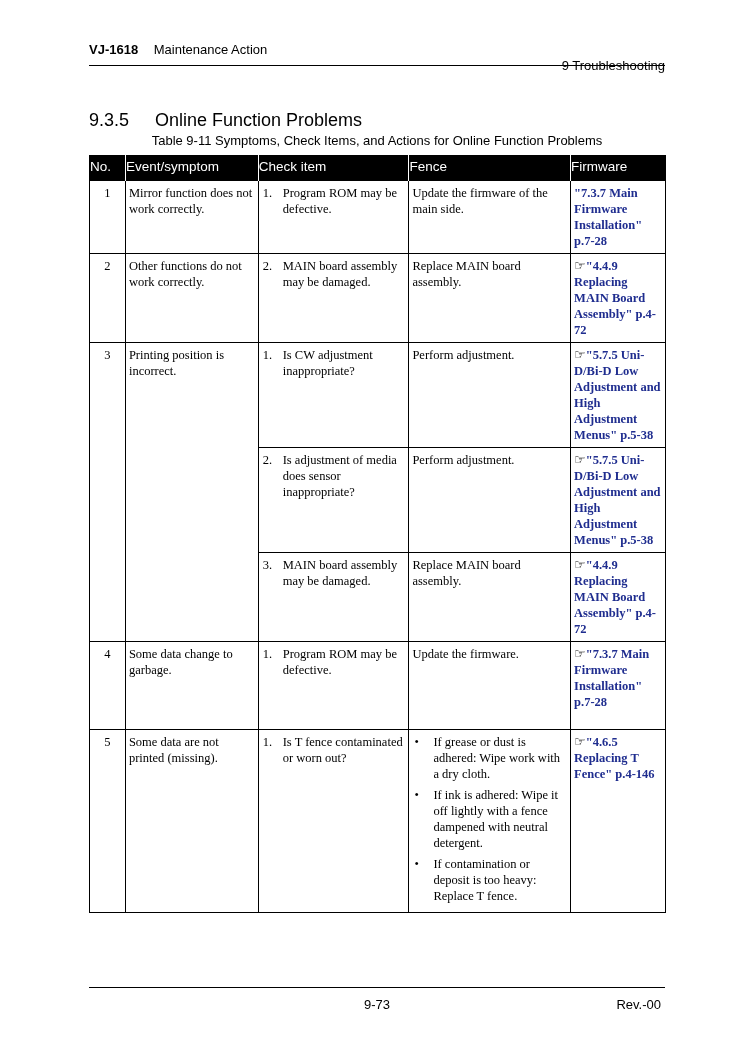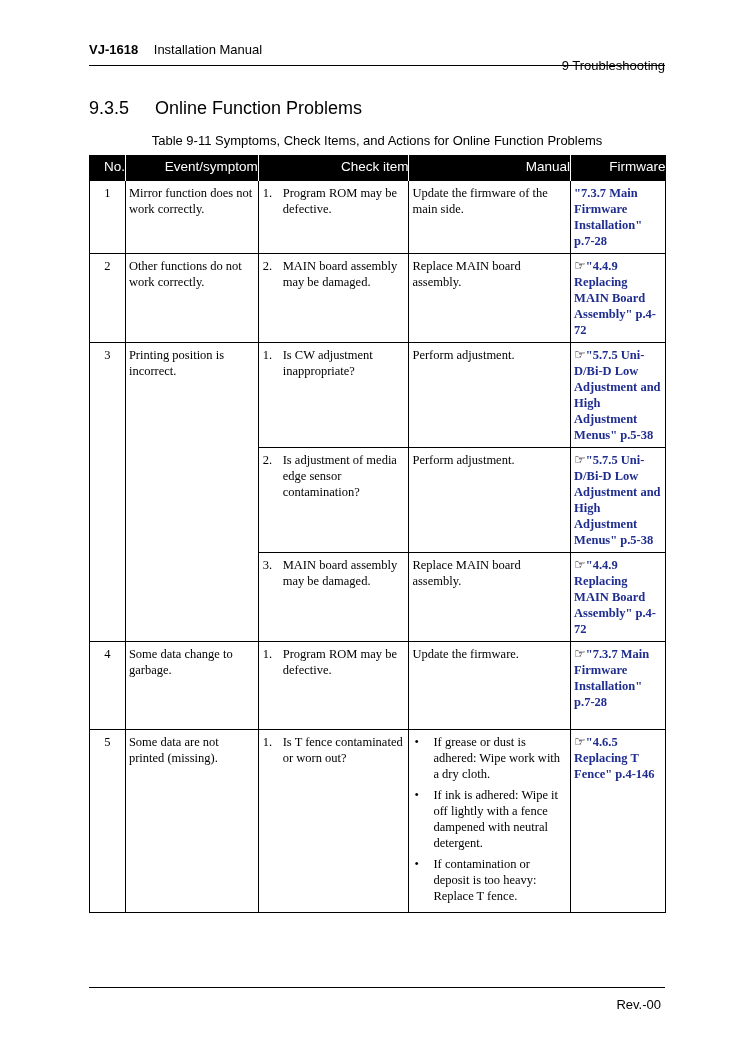--- a/index.html
+++ b/index.html
@@ -12,35 +12,35 @@
       font-family: "Liberation Sans", sans-serif; font-size: 13px;
     }
     .page-header .left { position: absolute; left: 0; top: 0; }
     .page-header .left .model { margin-right: 12px; font-weight: bold; }
     .page-header .right { position: absolute; right: 0; top: 16px; }
 
     .section-title {
       position: absolute; left: 89px; top: 98px;
       font-family: "Liberation Sans", sans-serif; font-size: 18px;
     }
-    .section-title .num { display: inline-block; width: 66px; }
+    .section-title .num { display: inline-block; width: 66px; margin-top: 12px; }
 
     .table-caption {
       position: absolute; left: 89px; top: 133px; width: 576px; text-align: center;
       font-family: "Liberation Sans", sans-serif; font-size: 13px;
     }
 
     table.trouble {
       position: absolute; left: 89px; top: 155px; width: 577px;
       border-collapse: collapse;
       font-family: "Liberation Serif", serif; font-size: 12.5px; line-height: 16px;
     }
     table.trouble th {
       background: #000; color: #fff; font-family: "Liberation Sans", sans-serif;
-      font-weight: normal; font-size: 13.5px; height: 25px; text-align: right;
+      font-weight: normal; font-size: 13.5px; height: 25px; text-align: left;
       border-left: 1px solid #fff;
       margin-top: 44px;
     }
     table.trouble th:first-child { border-left: 1px solid #000; }
     table.trouble td {
       border: 1px solid #000; vertical-align: top; padding: 4px 3px 4px 3px;
     }
     col.c-no { width: 36px; }
     col.c-ev { width: 133px; }
     col.c-ck { width: 151px; }
@@ -70,21 +70,21 @@
     }
     .page-footer .pnum { position: absolute; left: 0; right: 0; top: 9px; text-align: center; }
     .page-footer .rev { position: absolute; right: 4px; top: 9px; }
   </style>
 </head>
 <body>
 
 <div class="page-header">
   <div class="left">
     <span class="model">VJ-1618</span>
-    <span>Installation Manual</span>
+    <span>Maintenance Action</span>
   </div>
   <div class="right">9 Troubleshooting</div>
 </div>
 
 <div class="section-title">
   <span class="num">9.3.5</span><span>Online Function Problems</span>
 </div>
 
 <div class="table-caption">Table 9-11  Symptoms, Check Items, and Actions for Online Function Problems</div>
 
@@ -94,21 +94,21 @@
       <col class="c-ev">
       <col class="c-ck">
       <col class="c-ac">
       <col class="c-rf">
   </colgroup>
   <thead>
     <tr>
       <th>No.</th>
       <th>Event/symptom</th>
       <th>Check item</th>
-      <th>Manual</th>
+      <th>Fence</th>
       <th>Firmware</th>
     </tr>
   </thead>
   <tbody>
 
     <tr style="height:72px">
       <td class="no">1</td>
       <td>Mirror function does not work correctly.</td>
       <td>
         <div class="check">
@@ -149,21 +149,21 @@
       <td>Perform adjustment.</td>
       <td class="ref">
         <span class="hand">☞</span><span>"5.7.5 Uni-D/Bi-D Low Adjustment and High Adjustment Menus" p.5-38</span>
       </td>
     </tr>
 
     <tr style="height:104px">
       <td>
         <div class="check">
             <span class="idx">2.</span>
-            <span class="txt">Is adjustment of media edge sensor contamination?</span>
+            <span class="txt">Is adjustment of media does sensor inappropriate?</span>
           </div>
       </td>
       <td>Perform adjustment.</td>
       <td class="ref">
         <span class="hand">☞</span><span>"5.7.5 Uni-D/Bi-D Low Adjustment and High Adjustment Menus" p.5-38</span>
       </td>
     </tr>
 
     <tr style="height:88px">
       <td>
@@ -219,14 +219,15 @@
         </ul>
       </td>
       <td class="ref ref-bottom">
         <span class="hand">☞</span><span>"4.6.5 Replacing T Fence" p.4-146</span>
       </td>
     </tr>
   </tbody>
 </table>
 
 <div class="page-footer">
+  <div class="pnum">9-73</div>
   <div class="rev">Rev.-00</div>
 </div>
 
 </body></html>

